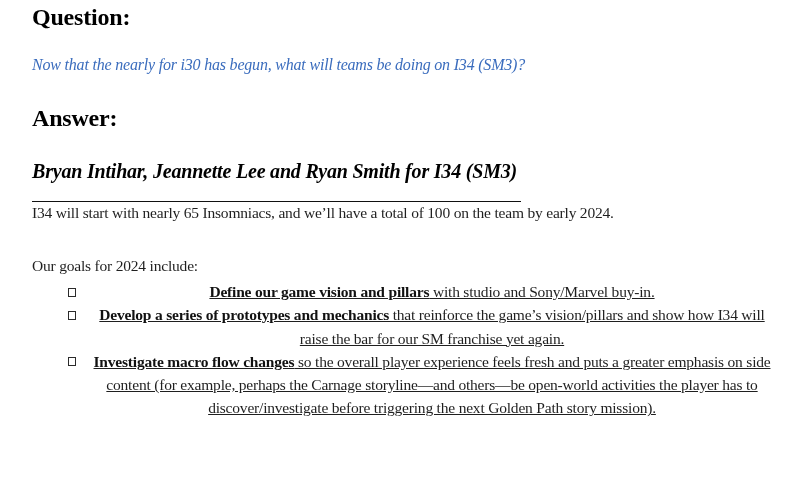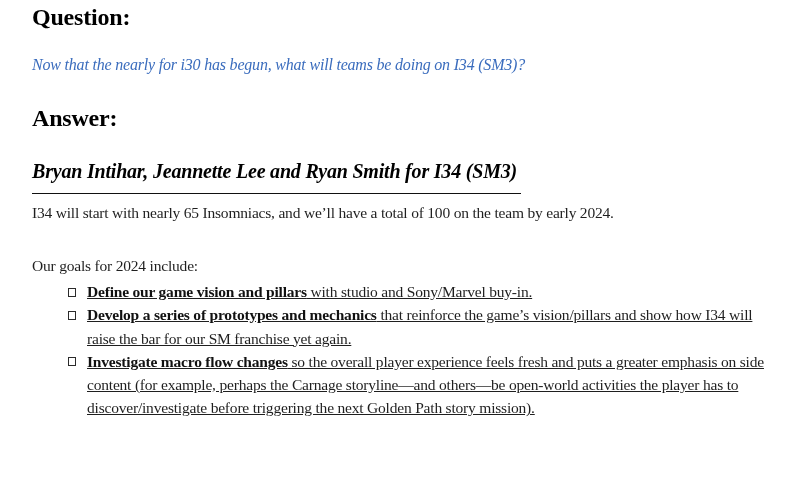--- a/index.html
+++ b/index.html
@@ -8,20 +8,21 @@
     background: #ffffff;
   }
   #page {
     position: relative;
     width: 800px;
     height: 431px;
     background: #ffffff;
     overflow: hidden;
     font-family: "Liberation Serif", "DejaVu Serif", serif;
     color: #1f1f1f;
+    text-align: center;
   }
   .abs { position: absolute; }
   .section-heading {
     left: 32px;
     font-size: 24px;
     font-weight: 700;
     color: #000000;
     line-height: 28px;
     letter-spacing: -0.2px;
     white-space: nowrap;
@@ -39,21 +40,21 @@
     left: 32px;
     top: 160px;
     font-size: 20px;
     font-weight: 700;
     font-style: italic;
     color: #000000;
     letter-spacing: -0.2px;
     white-space: nowrap;
     display: inline-block;
     border-bottom: 1.5px solid #111111;
-    padding-bottom: 10px;
+    padding-bottom: 18px;
     padding-right: 4px;
   }
   .body-line {
     left: 32px;
     font-size: 15.5px;
     letter-spacing: -0.2px;
     white-space: nowrap;
     color: #1f1f1f;
   }
   .goals-list {

